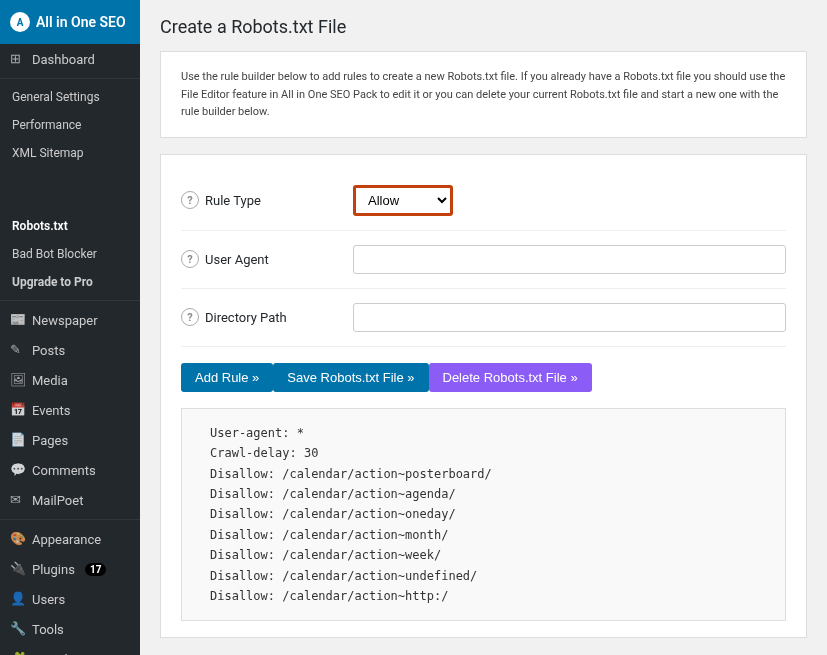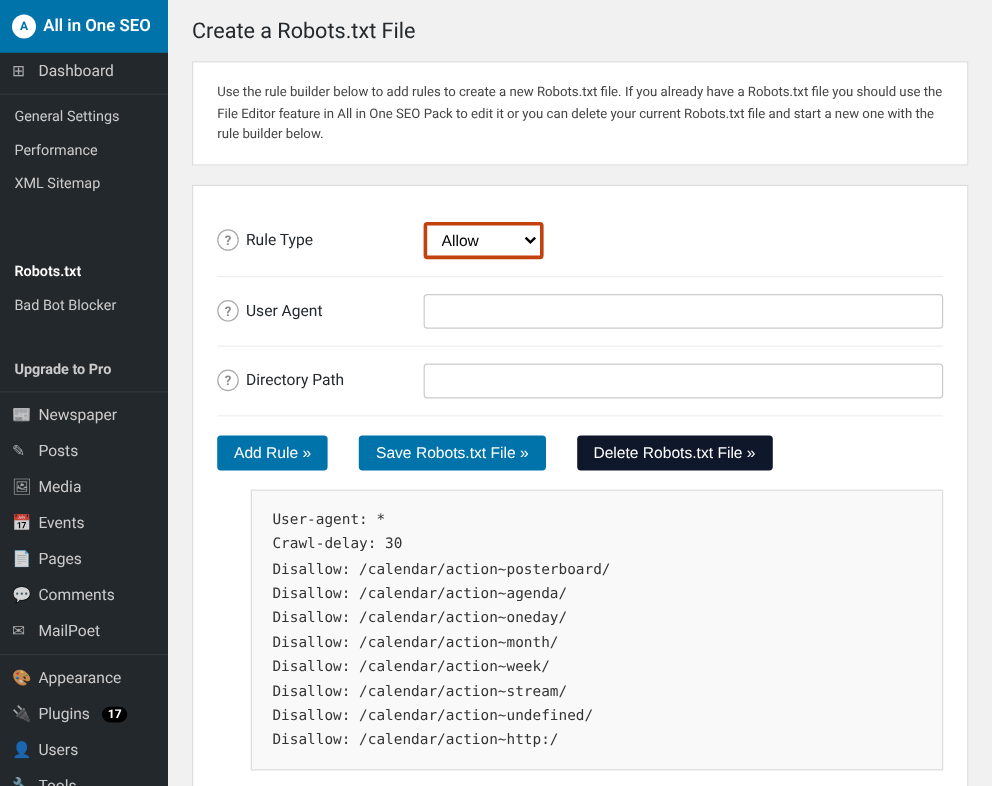--- a/index.html
+++ b/index.html
@@ -42,21 +42,21 @@
       padding: 7px 10px;
       color: #ccc;
       cursor: pointer;
       font-size: 13px;
       display: flex;
       align-items: center;
       gap: 6px;
       white-space: nowrap;
     }
     .sidebar-item.bold { font-weight: 700; color: #fff; }
-    .sidebar-item.upgrade { color: #e74c3c; font-weight: 700; padding: 7px 10px; cursor: pointer; margin-top: 26px; }
+    .sidebar-item.upgrade { color: #e74c3c; font-weight: 700; padding: 7px 10px; cursor: pointer; }
     .sidebar-icon { width: 16px; height: 16px; opacity: 0.8; flex-shrink: 0; }
     .sidebar-divider { border: none; border-top: 1px solid #32373c; margin: 4px 0; }
     .badge {
       background: #000000;
       color: #fff;
       border-radius: 10px;
       padding: 1px 5px;
       font-size: 10px;
       font-weight: bold;
       margin-left: 4px;
@@ -139,50 +139,49 @@
       border: 1px solid #ccc;
       border-radius: 3px;
       font-size: 13px;
       background: #fff;
       outline: none;
     }
 
     
     .btn-row {
       display: flex;
-      gap: 26px;
+      gap: 0;
       padding: 16px 0;
     }
     .btn {
       padding: 7px 14px;
       border: none;
       border-radius: 3px;
       font-size: 13px;
       cursor: pointer;
       font-weight: 500;
     }
     .btn-blue {
       background: #0073aa;
       color: #fff;
     }
     .btn-red {
-      background: #0f172a;
+      background: #8b5cf6;
       color: #fff;
     }
 
     
     .robots-output {
       background: #f9f9f9;
       border: 1px solid #ddd;
-      padding: 14px 17px;
+      padding: 14px 28px;
       font-family: monospace;
       font-size: 12px;
       color: #333;
       line-height: 1.7;
-      margin-left: 28px;
     }
     .robots-output div { white-space: pre; }
   </style>
 </head>
 <body>
 
 <nav class="sidebar">
 
   <div class="sidebar-logo">
     <div class="sidebar-logo-icon">A</div>
@@ -323,19 +322,18 @@
     </div>
 
     <div class="robots-output" id="robots-lines">
     <div>User-agent: *</div>
         <div>Crawl-delay: 30</div>
         <div>Disallow: /calendar/action~posterboard/</div>
         <div>Disallow: /calendar/action~agenda/</div>
         <div>Disallow: /calendar/action~oneday/</div>
         <div>Disallow: /calendar/action~month/</div>
         <div>Disallow: /calendar/action~week/</div>
-        <div>Disallow: /calendar/action~stream/</div>
         <div>Disallow: /calendar/action~undefined/</div>
         <div>Disallow: /calendar/action~http:/</div>
       </div>
 
   </div>
 </main>
 
 </body></html>

